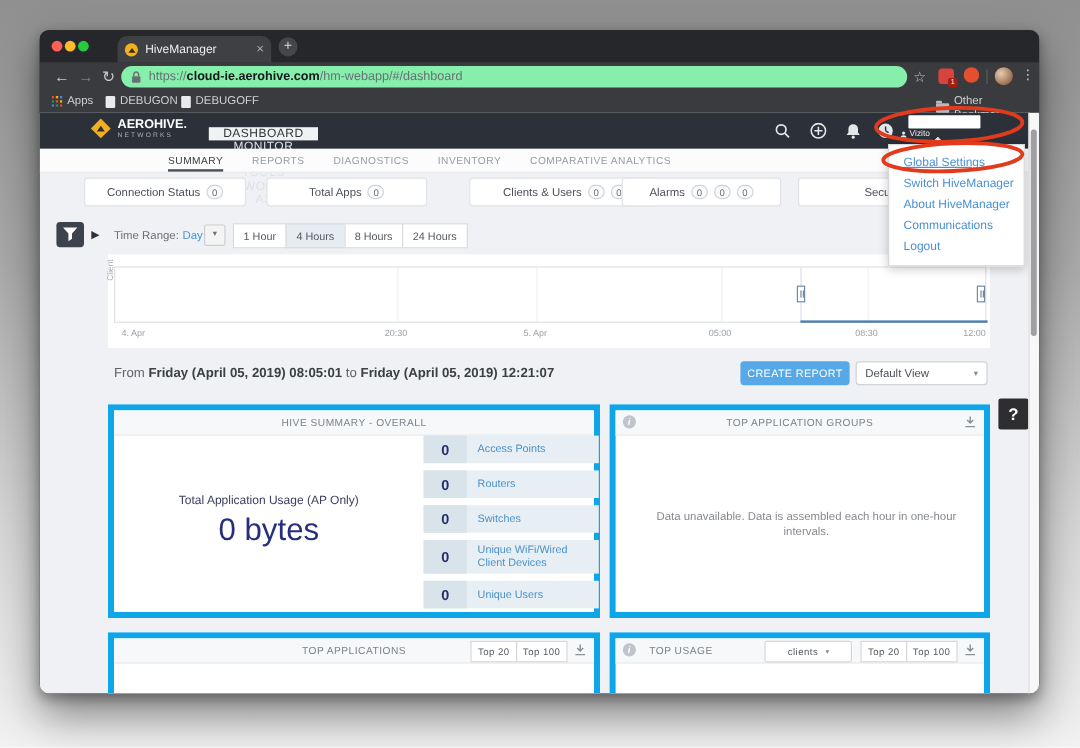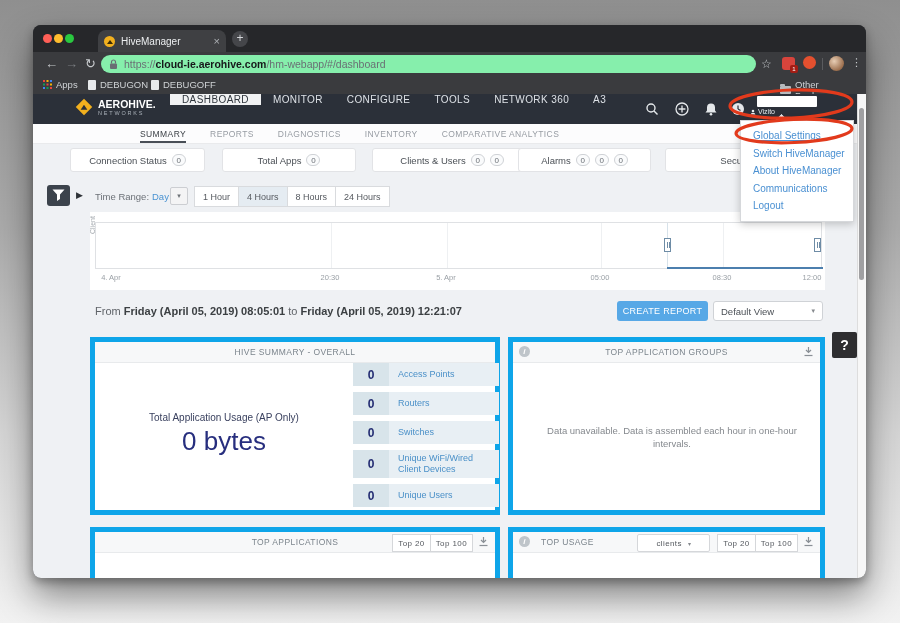--- a/index.html
+++ b/index.html
@@ -45,21 +45,21 @@
   .pageico{width:8px;height:10px;background:#e8eaec;border-radius:1px;flex:none;}
   .folder{width:11px;height:8px;background:#b7babd;border-radius:1px;position:relative;flex:none;}
   .folder:before{content:"";position:absolute;top:-2px;left:0;width:5px;height:2px;background:#b7babd;border-radius:1px 1px 0 0;}
   
   .viewport{left:0;top:69px;right:8px;bottom:0;background:#eff1f4;overflow:hidden;}
   
   .appnav{left:0;top:0;right:0;height:30px;background:#2b3039;}
   .brand{left:42px;top:4px;display:flex;align-items:center;gap:5px;}
   .brand-name{color:#fff;font-weight:bold;font-size:10.5px;line-height:11px;}
   .brand-sub{color:#aab1b9;font-size:5.5px;letter-spacing:1.8px;line-height:6px;}
-  .navitems{left:137px;top:0;height:30px;display:flex;align-items:flex-start;}
+  .navitems{left:137px;top:12px;height:30px;display:flex;align-items:center;flex-direction:column;}
   .navitem{display:flex;align-items:center;padding:0 12px;color:#dde1e6;font-size:10px;letter-spacing:.4px;}
   .navitem.active{background:#f1f2f3;color:#2f353c;}
   .nico{top:8px;width:14px;height:14px;}
   .redact{left:724px;top:2px;width:60px;height:11px;background:#fff;border-radius:1px;}
   .uname{left:717px;top:14px;color:#e8ebee;font-size:7px;display:flex;align-items:center;gap:2px;}
   
   .subnav{left:0;top:30px;right:0;height:20px;background:#fcfcfd;border-bottom:1px solid #e9eaec;
           display:flex;align-items:flex-end;gap:24px;padding-left:107px;box-sizing:border-box;}
   .subitem{font-size:8.5px;letter-spacing:.4px;color:#979ca3;padding-bottom:4px;}
   .subitem.active{color:#3c4147;border-bottom:2px solid #484e56;padding-bottom:2px;}
@@ -263,21 +263,21 @@
       </div>
 
       <div class="card abs" style="left:37px;width:135px">
         <span class="card-label">Connection Status</span>
         <span class="pill">0</span>
       </div>
       <div class="card abs" style="left:189px;width:134px">
         <span class="card-label">Total Apps</span>
         <span class="pill">0</span>
       </div>
-      <div class="card abs" style="left:339px;width:160px">
+      <div class="card abs" style="left:358px;width:160px">
         <span class="card-label">Clients &amp; Users</span>
         <span class="pill">0</span>
         <span class="pill">0</span>
       </div>
       <div class="card abs" style="left:485px;width:133px">
         <span class="card-label">Alarms</span>
         <span class="pill">0</span>
         <span class="pill">0</span>
         <span class="pill">0</span>
       </div>

